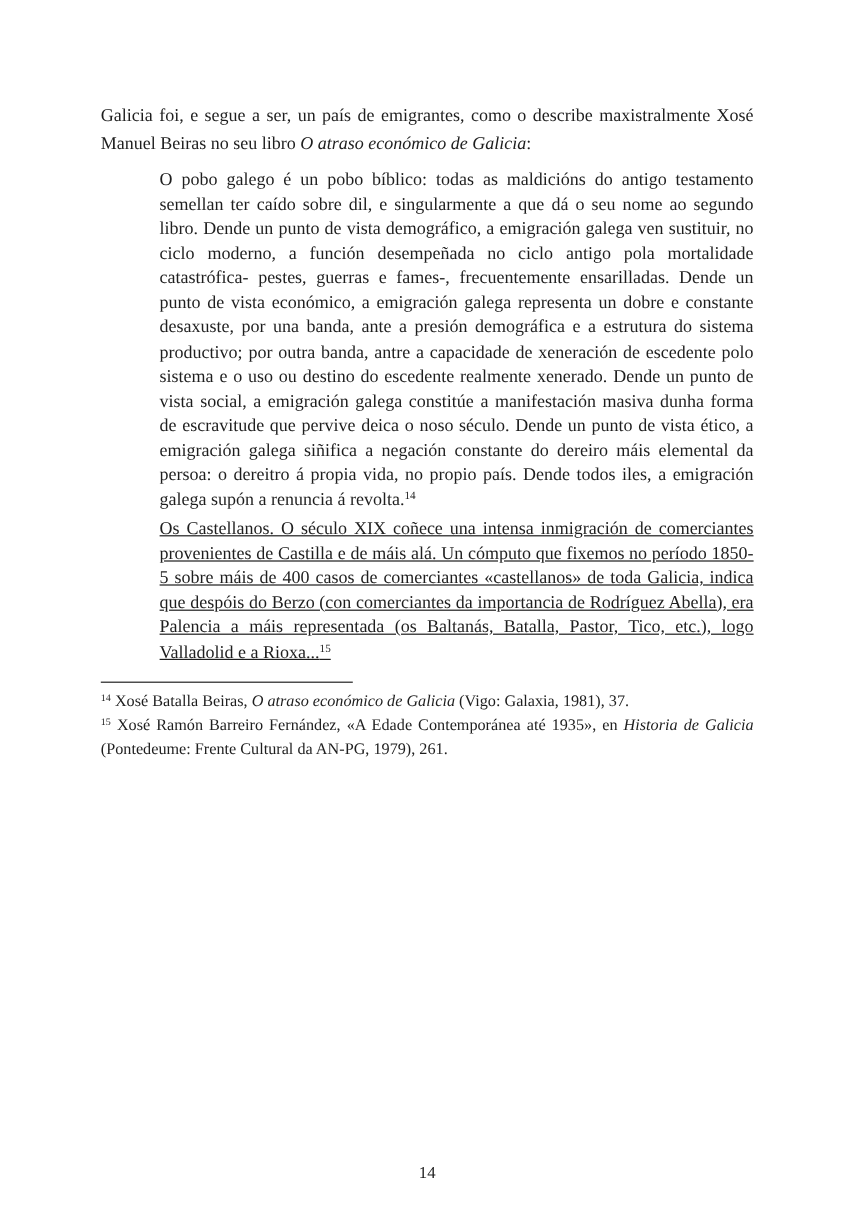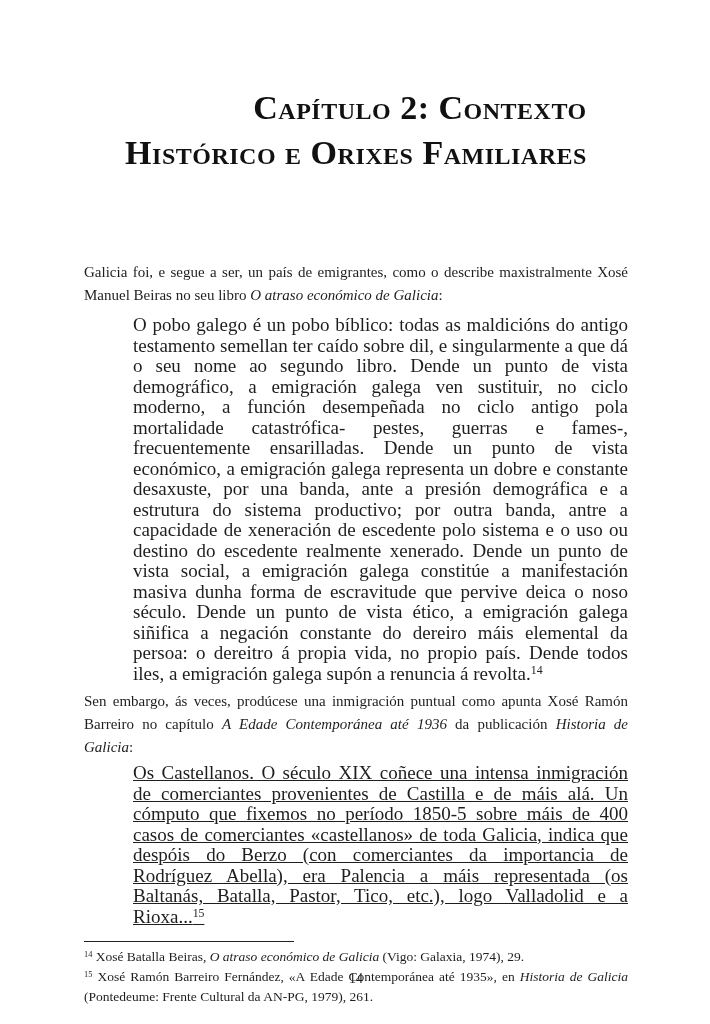--- a/index.html
+++ b/index.html
@@ -37,21 +37,21 @@
   p.body-par {
     margin: 0;
     font-size: 15px;
     line-height: 23px;
     text-align: justify;
   }
   p.body-par.first { margin-top: 86px; }
   p.body-par.second { margin-top: 6px; }
   blockquote.quote {
     margin: 8px 0 0 49px;
-    font-size: 19px;
+    font-size: 15px;
     line-height: 20.5px;
     text-align: justify;
   }
   blockquote.quote.second { margin-top: 4px; text-decoration: underline; }
   sup {
     font-size: 0.62em;
     line-height: 0;
     vertical-align: baseline;
     position: relative;
     top: -0.45em;
@@ -76,38 +76,33 @@
     font-size: 14px;
     color: #1e1e1e;
   }
 </style>
 </head>
 <body>
 
 <div class="page">
   <div class="content">
 
-    <h1 class="chapter-title">
-      <span class="title-line line1">Capítulo 2: Contexto</span>
-      <span class="title-line line2">Histórico e Orixes Familiares</span>
-    </h1>
 
     <p class="body-par first"><span>Galicia foi, e segue a ser, un país de emigrantes, como o describe maxistralmente Xosé Manuel Beiras no seu libro </span><span style="font-style: italic;">O atraso económico de Galicia</span><span>:</span></p>
 
     <blockquote class="quote"><span>O pobo galego é un pobo bíblico: todas as maldicións do antigo testamento semellan ter caído sobre dil, e singularmente a que dá o seu nome ao segundo libro. Dende un punto de vista demográfico, a emigración galega ven sustituir, no ciclo moderno, a función desempeñada no ciclo antigo pola mortalidade catastrófica- pestes, guerras e fames-, frecuentemente ensarilladas. Dende un punto de vista económico, a emigración galega representa un dobre e constante desaxuste, por una banda, ante a presión demográfica e a estrutura do sistema productivo; por outra banda, antre a capacidade de xeneración de escedente polo sistema e o uso ou destino do escedente realmente xenerado. Dende un punto de vista social, a emigración galega constitúe a manifestación masiva dunha forma de escravitude que pervive deica o noso século. Dende un punto de vista ético, a emigración galega siñifica a negación constante do dereiro máis elemental da persoa: o dereitro á propia vida, no propio país. Dende todos iles, a emigración galega supón a renuncia á revolta.</span><sup>14</sup></blockquote>
 
-    <p class="body-par second"><span>Sen embargo, ás veces, prodúcese una inmigración puntual como apunta Xosé Ramón Barreiro no capítulo </span><span style="font-style: italic;">A Edade Contemporánea até 1936</span><span> da publicación </span><span style="font-style: italic;">Historia de Galicia</span><span>:</span></p>
 
     <blockquote class="quote second"><span>Os Castellanos. O século XIX coñece una intensa inmigración de comerciantes provenientes de Castilla e de máis alá. Un cómputo que fixemos no período 1850-5 sobre máis de 400 casos de comerciantes «castellanos» de toda Galicia, indica que despóis do Berzo (con comerciantes da importancia de Rodríguez Abella), era Palencia a máis representada (os Baltanás, Batalla, Pastor, Tico, etc.), logo Valladolid e a Rioxa...</span><sup>15</sup></blockquote>
 
     <div class="footnote-area">
       <div class="footnote-rule"></div>
 
       <div class="footnote">
-        <sup>14</sup><span><span> Xosé Batalla Beiras, </span><span style="font-style: italic;">O atraso económico de Galicia</span><span> (Vigo: Galaxia, 1974), 29.</span></span>
+        <sup>14</sup><span><span> Xosé Batalla Beiras, </span><span style="font-style: italic;">O atraso económico de Galicia</span><span> (Vigo: Galaxia, 1981), 37.</span></span>
       </div>
 
       <div class="footnote">
         <sup>15</sup><span><span> Xosé Ramón Barreiro Fernández, «A Edade Contemporánea até 1935», en </span><span style="font-style: italic;">Historia de Galicia</span><span> (Pontedeume: Frente Cultural da AN-PG, 1979), 261.</span></span>
       </div>
     </div>
 
   </div>
 
   <div class="page-number">14</div>

